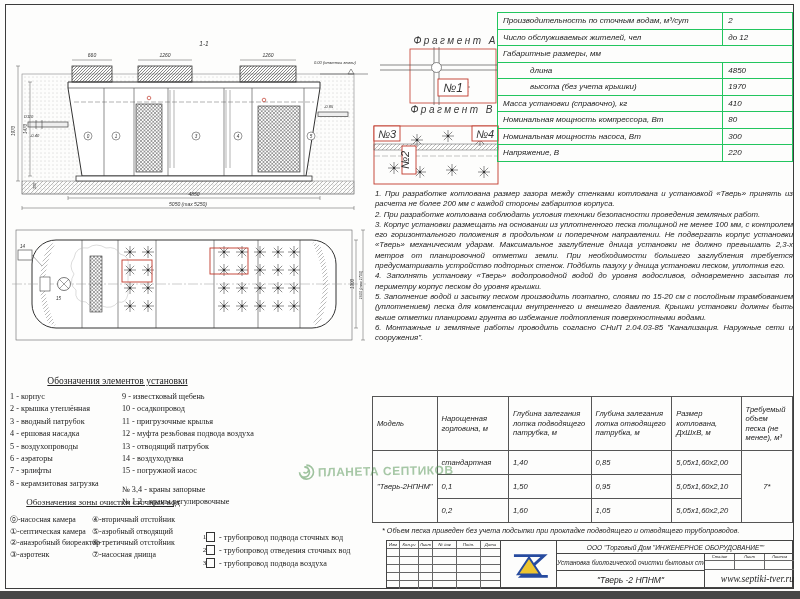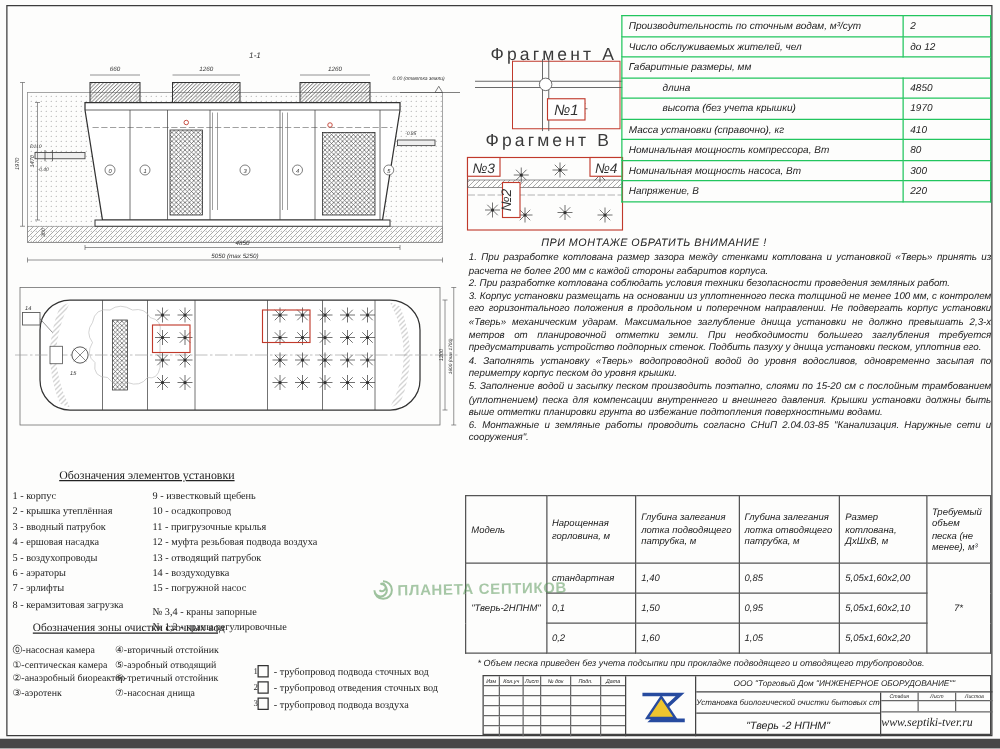--- a/index.html
+++ b/index.html
@@ -5,21 +5,21 @@
   *{box-sizing:border-box;margin:0;padding:0}
   body{margin:0;background:#e8e8e8}
   #page{position:relative;width:800px;height:599px;background:#fdfdfc;overflow:hidden;
         font-family:"Liberation Sans",sans-serif;color:#222}
   .frame{position:absolute;left:5px;top:4px;width:789px;height:585px;border:1.5px solid #3c3c3c}
   .botbar{position:absolute;left:0;bottom:0;width:800px;height:8px;background:#474747}
 
   
   .dwg{position:absolute}
   svg text{font-family:"Liberation Sans",sans-serif;font-style:italic;fill:#333}
-  .frag-title{position:absolute;font-size:14px;letter-spacing:2.5px;color:#3a3a3a;text-align:center}
+  .frag-title{position:absolute;font-style:italic;font-size:10px;letter-spacing:2.5px;color:#3a3a3a;text-align:right}
 
   
   table.spec{position:absolute;left:497px;top:12px;width:296px;border-collapse:collapse;
              font-style:italic;font-size:8px}
   table.spec td{border:1px solid #22c55e;height:16.5px;padding:1px 5px;vertical-align:middle}
   table.spec td.val{width:70px}
   table.spec td.ind{padding-left:32px}
 
   
   .notes{position:absolute;left:375px;top:189px;width:418px;font-style:italic;
@@ -63,21 +63,21 @@
           font-size:6.4px;line-height:17px;text-align:center;white-space:nowrap;overflow:hidden}
   .tb-prod{position:absolute;left:170px;top:30px;width:147px;height:18px;font-size:8.5px;
            line-height:18px;text-align:center;white-space:nowrap}
   .tb-right{position:absolute;left:317px;top:13px;width:90px;height:35px;border-left:1px solid #444}
   .st-h{display:flex;height:7px;border-bottom:1px solid #666}
   .st-h i{flex:1;border-right:1px solid #666;font-size:4.2px;line-height:6px;text-align:center;font-style:italic}
   .st-h i:last-child{border-right:none}
   .st-e{display:flex;height:9px;border-bottom:1px solid #666}
   .st-e i{flex:1;border-right:1px solid #666}
   .st-e i:last-child{border-right:none}
-  .tb-site{height:18px;line-height:18px;text-align:left;font-size:9.5px;font-style:italic;
+  .tb-site{height:18px;line-height:18px;text-align:right;font-size:9.5px;font-style:italic;
            font-family:"Liberation Serif",serif}
 
   
   .wm{position:absolute;left:298px;top:462px;width:200px;z-index:30;pointer-events:none;
       color:rgba(80,145,80,.5);font-weight:bold;font-size:12px;letter-spacing:.5px;
       display:flex;align-items:center;gap:3px;transform:rotate(-1deg)}
 </style>
 </head>
 <body>
 
@@ -307,21 +307,20 @@
           <td class="val">300</td>
         </tr>
     <tr>
           <td class="lbl">Напряжение, В</td>
           <td class="val">220</td>
         </tr>
   </tbody>
     </table>
 
   <div class="notes">
-    <div class="nt">ПРИ МОНТАЖЕ ОБРАТИТЬ ВНИМАНИЕ !</div>
     <p>1. При разработке котлована размер зазора между стенками котлована и установкой «Тверь» принять из расчета не более 200 мм с каждой стороны габаритов корпуса.</p>
     <p>2. При разработке котлована соблюдать условия техники безопасности проведения земляных работ.</p>
     <p>3. Корпус установки размещать на основании из уплотненного песка толщиной не менее 100 мм, с контролем его горизонтального положения в продольном и поперечном направлении. Не подвергать корпус установки «Тверь» механическим ударам. Максимальное заглубление днища установки не должно превышать 2,3-х метров от планировочной отметки земли. При необходимости большего заглубления требуется предусматривать устройство подпорных стенок. Подбить пазуху у днища установки песком, уплотнив его.</p>
     <p>4. Заполнять установку «Тверь» водопроводной водой до уровня водосливов, одновременно засыпая по периметру корпус песком до уровня крышки.</p>
     <p>5. Заполнение водой и засыпку песком производить поэтапно, слоями по 15-20 см с послойным трамбованием (уплотнением) песка для компенсации внутреннего и внешнего давления. Крышки установки должны быть выше отметки планировки грунта во избежание подтопления поверхностными водами.</p>
     <p>6. Монтажные и земляные работы проводить согласно СНиП 2.04.03-85 "Канализация. Наружные сети и сооружения".</p>
   </div>
 
   <table class="model">
     <colgroup>

